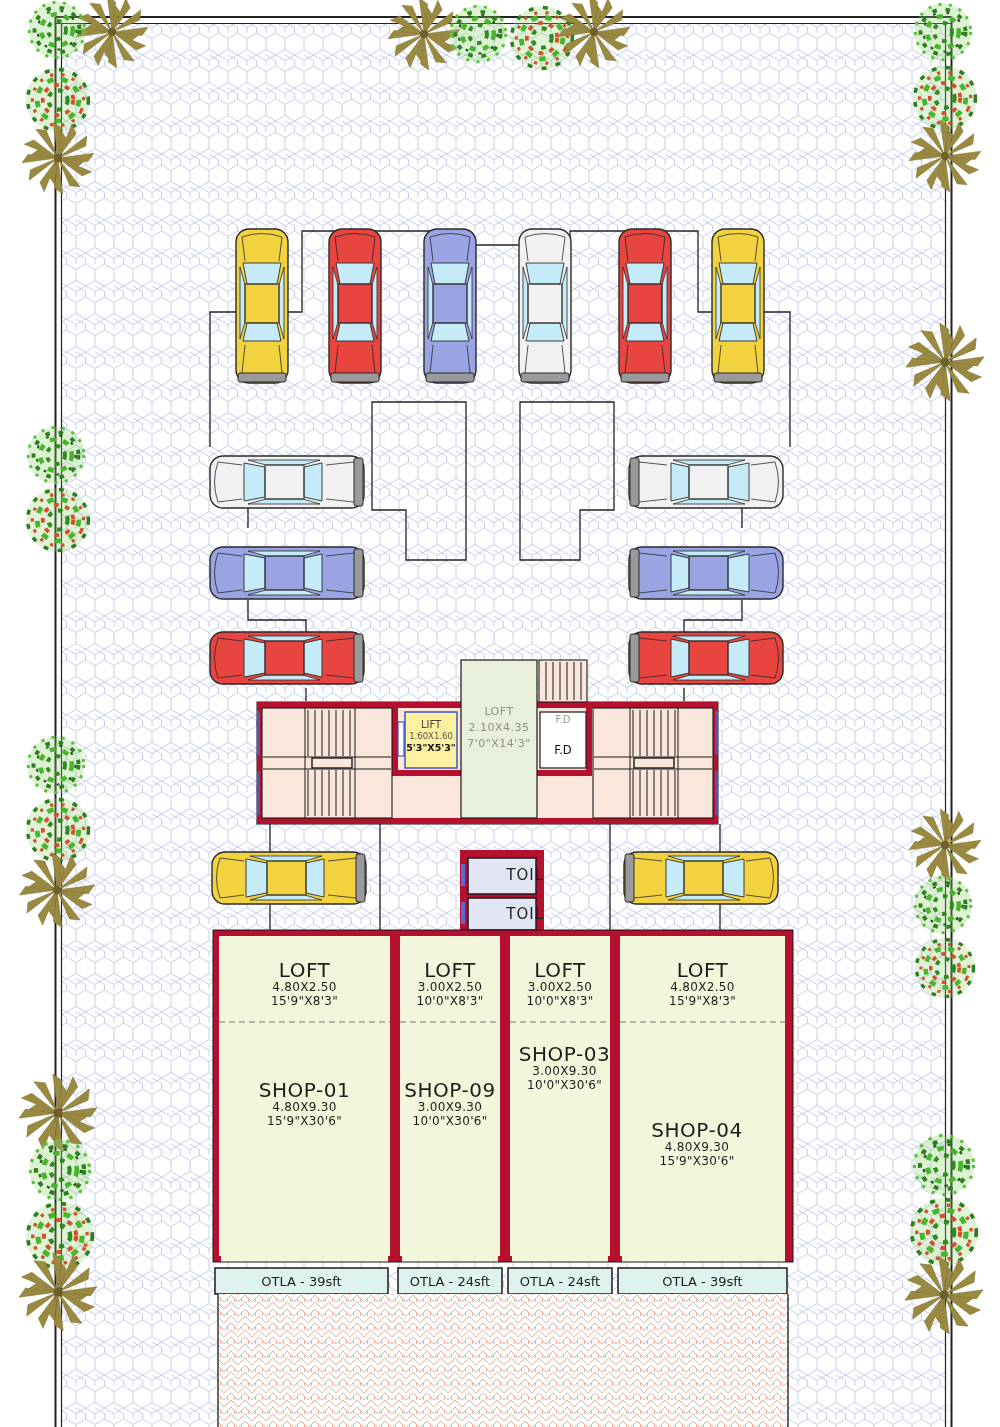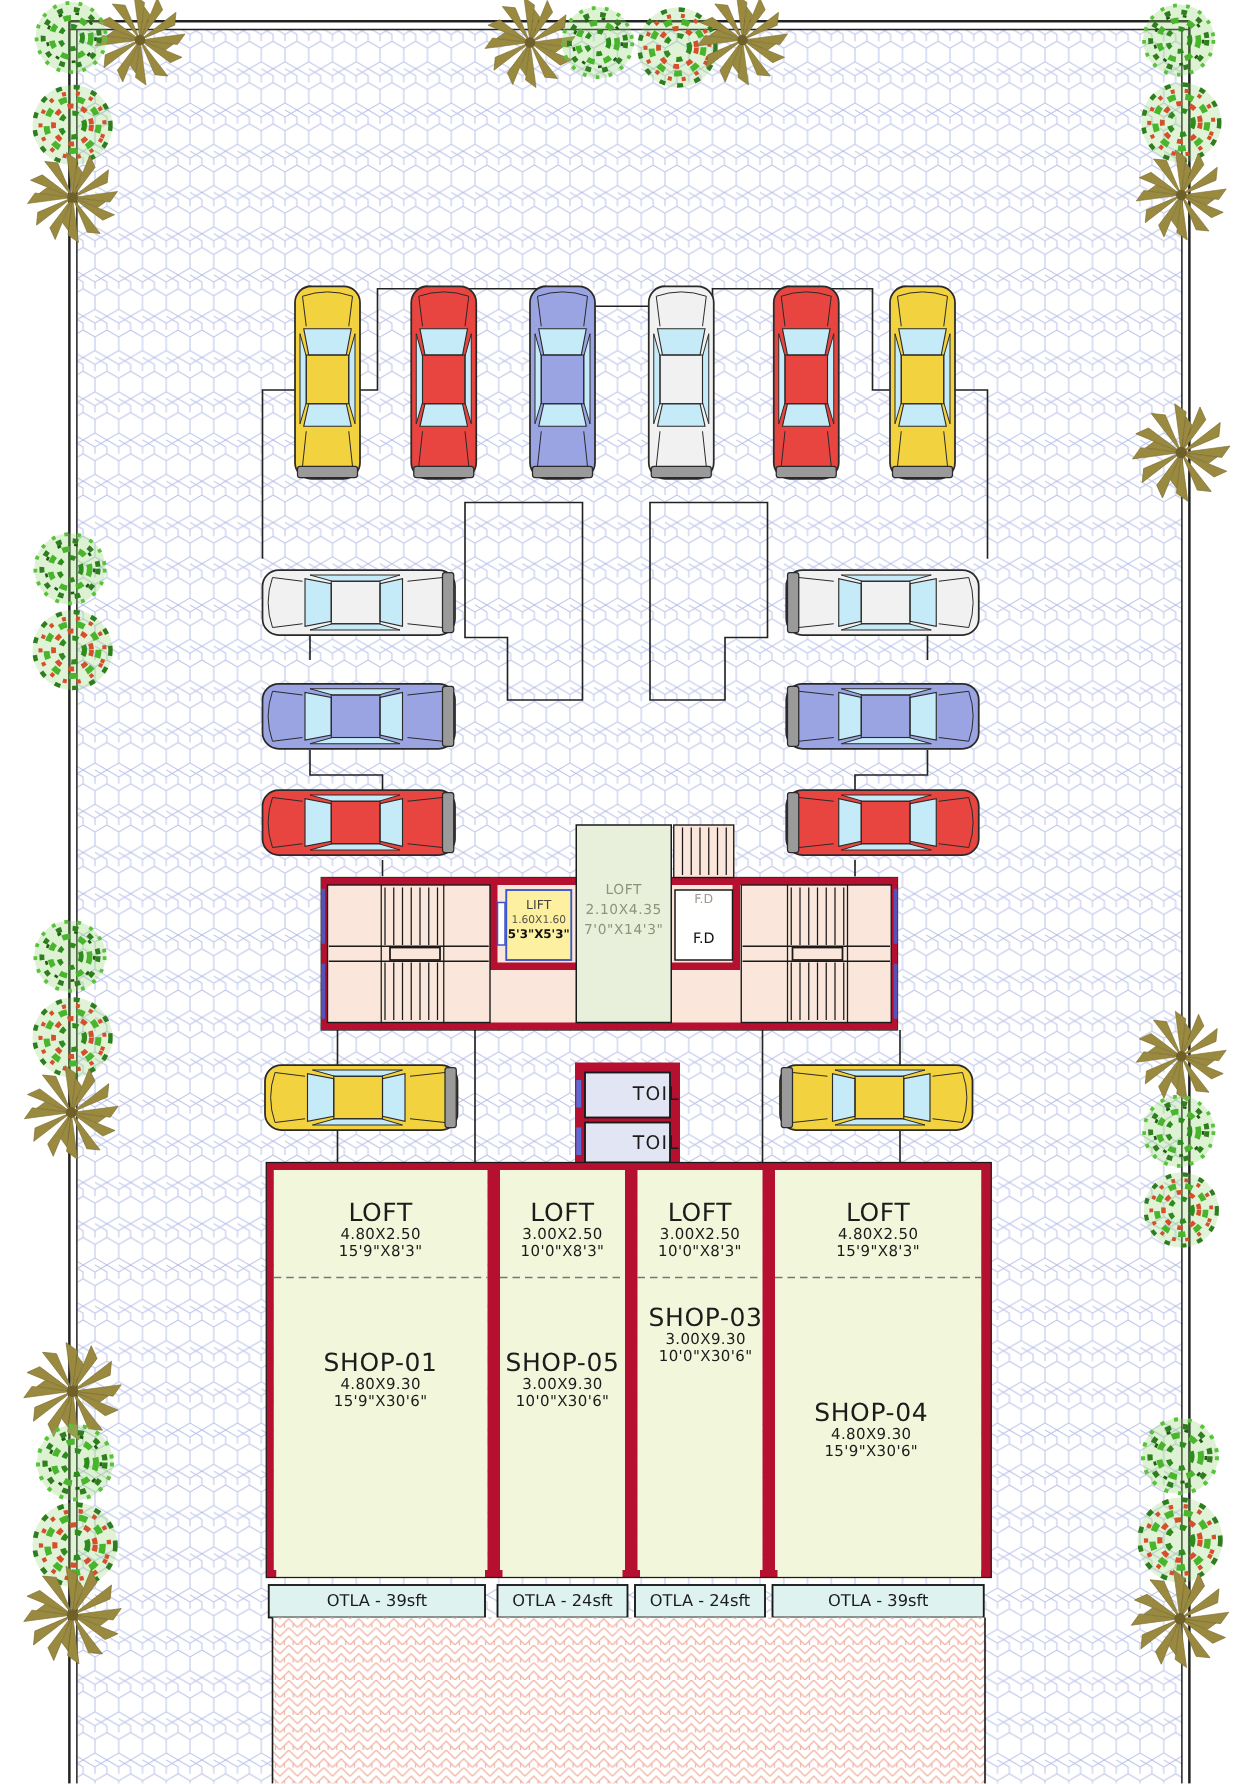--- a/index.html
+++ b/index.html
@@ -356,21 +356,21 @@
   <span class="t2">4.80X2.50</span>
   <span class="t2">15'9"X8'3"</span>
 </div>
 
 <div class="lbl" style="left:219px;top:1080px;width:171px;">
   <span class="t1">SHOP-01</span>
   <span class="t2">4.80X9.30</span>
   <span class="t2">15'9"X30'6"</span>
 </div>
 <div class="lbl" style="left:400px;top:1080px;width:100px;">
-  <span class="t1">SHOP-05</span>
+  <span class="t1">SHOP-09</span>
   <span class="t2">3.00X9.30</span>
   <span class="t2">10'0"X30'6"</span>
 </div>
 <div class="lbl" style="left:510px;top:1044px;width:109px;">
   <span class="t1">SHOP-03</span>
   <span class="t2">3.00X9.30</span>
   <span class="t2">10'0"X30'6"</span>
 </div>
 <div class="lbl" style="left:620px;top:1120px;width:154px;">
   <span class="t1">SHOP-04</span>

